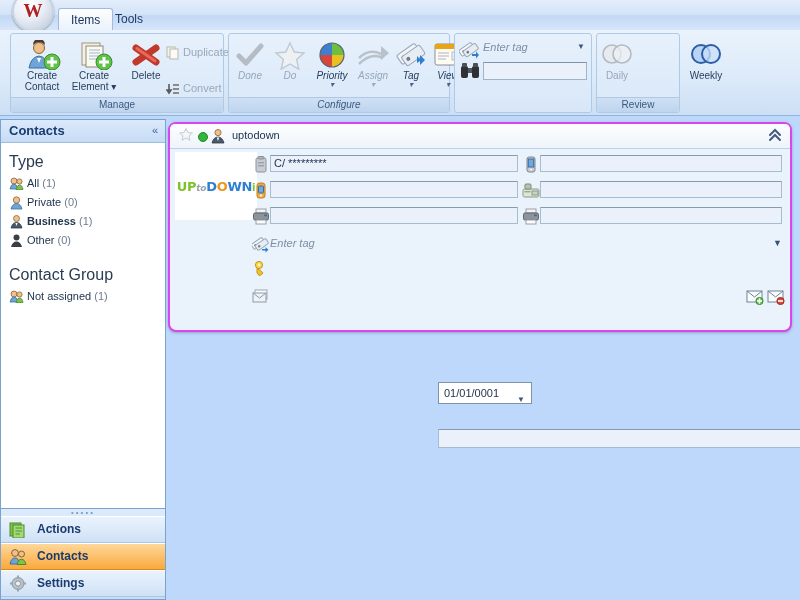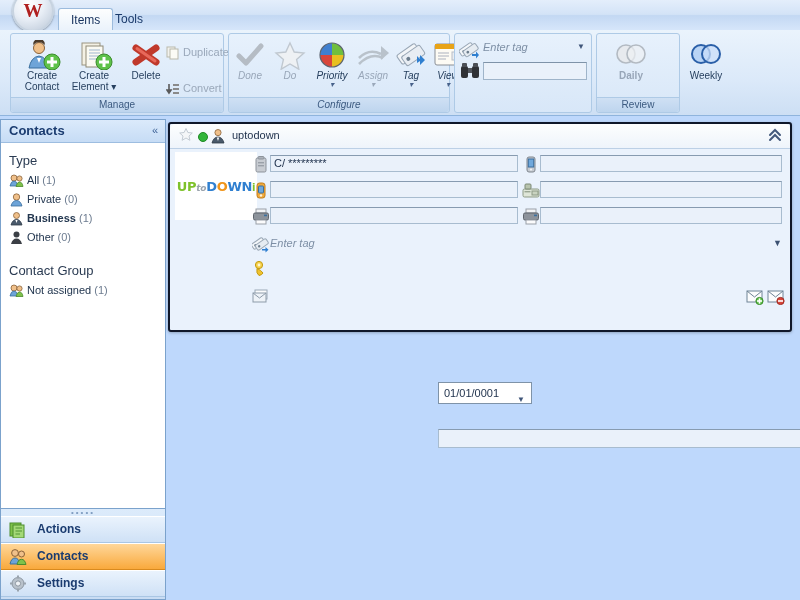--- a/index.html
+++ b/index.html
@@ -70,21 +70,21 @@
   #sidebar{
     position:absolute;left:0;top:119px;width:166px;height:390px;
     background:#ffffff;border:1px solid #7ba2cc;box-sizing:border-box;
   }
   #sbhead{
     height:22px;background:linear-gradient(to bottom,#dbeafb,#c6dcf5);
     border-bottom:1px solid #9dbde0;position:relative;
   }
   #sbhead .t{position:absolute;left:8px;top:3px;font-size:13px;font-weight:bold;color:#1b3c70;}
   #sbhead .c{position:absolute;right:7px;top:4px;font-size:11px;color:#3f6498;cursor:default;}
-  .sectitle{margin:10px 0 3px 8px;font-size:13px;color:#2a3b52;}
+  .sectitle{margin:10px 0 3px 8px;font-size:16px;color:#2a3b52;}
   .filteritem{
     margin-left:26px;height:19px;line-height:19px;font-size:11px;color:#22364f;
     position:relative;cursor:default;white-space:nowrap;
   }
   .filteritem .fi{position:absolute;left:-18px;top:2px;}
   .filteritem.sel{font-weight:bold;}
   .cnt{color:#6d7c90;}
   
   #navpane{
     position:absolute;left:0;top:509px;width:166px;height:91px;
@@ -96,21 +96,21 @@
     height:25px;line-height:25px;position:relative;font-size:12px;font-weight:bold;color:#1b3c70;
     background:linear-gradient(to bottom,#eaf3fd,#cfe1f6);
     border-top:1px solid #ffffff;border-bottom:1px solid #a9c6e4;cursor:default;
   }
   .navitem.sel{background:linear-gradient(to bottom,#ffd79a,#f9a93c);border-bottom-color:#d98a1e;}
   .navitem .ni{position:absolute;left:8px;top:4px;}
   .navitem .nl{position-left:0;margin-left:36px;}
   
   #card{
     position:absolute;left:168px;top:122px;width:624px;height:210px;
-    background:#eaf2fc;border:2px solid #0f172a;border-radius:3px;box-sizing:border-box;
+    background:#eaf2fc;border:2px solid #d946ef;border-radius:8px;box-sizing:border-box;
     box-shadow:0 1px 3px rgba(0,0,0,.25);
   }
   #cardhead{
     position:absolute;left:0;top:0;width:100%;height:24px;
     background:linear-gradient(to bottom,#fdfefe,#eef4fb);
     border-bottom:1px solid #bcd0e6;border-radius:5px 5px 0 0;
   }
   #cardhead .title{position:absolute;left:62px;top:5px;font-size:11px;color:#1d2f4a;}
   #collapse{position:absolute;right:7px;top:2px;cursor:default;}
   #logobox{
@@ -330,21 +330,21 @@
         <rect x="12" y="4" width="7" height="12" rx="2" fill="#2f3136"></rect>
         <rect x="8" y="6" width="4" height="5" fill="#53575e"></rect>
         <rect x="2" y="1" width="5" height="4" rx="1" fill="#4b4f56"></rect>
         <rect x="13" y="1" width="5" height="4" rx="1" fill="#4b4f56"></rect>
       </svg>
     </span>
     <div class="fieldbox" style="position:absolute;left:28px;top:28px;width:104px;height:18px;"></div>
   </div>
 
   <div class="rgroup" style="left:596px;width:82px;">
-    <div class="bigbtn" style="left:14px;width:40px;font-weight:bold;">
+    <div class="bigbtn" style="left:0px;width:40px;">
       <span class="ico">
         <svg width="40" height="30" viewBox="0 0 40 30">
           <circle cx="15" cy="14" r="9" fill="#e7eaee" stroke="#b3bac2" stroke-width="1.6"></circle>
           <circle cx="25" cy="14" r="9" fill="#eef1f4" fill-opacity=".7" stroke="#b3bac2" stroke-width="1.6"></circle>
         </svg>
       </span>
       <span class="lbl" style="color:#98a6b8;">Daily</span>
     </div>
     <div class="bigbtn" style="left:40px;width:42px;margin-left:48px;">
       <span class="ico">

